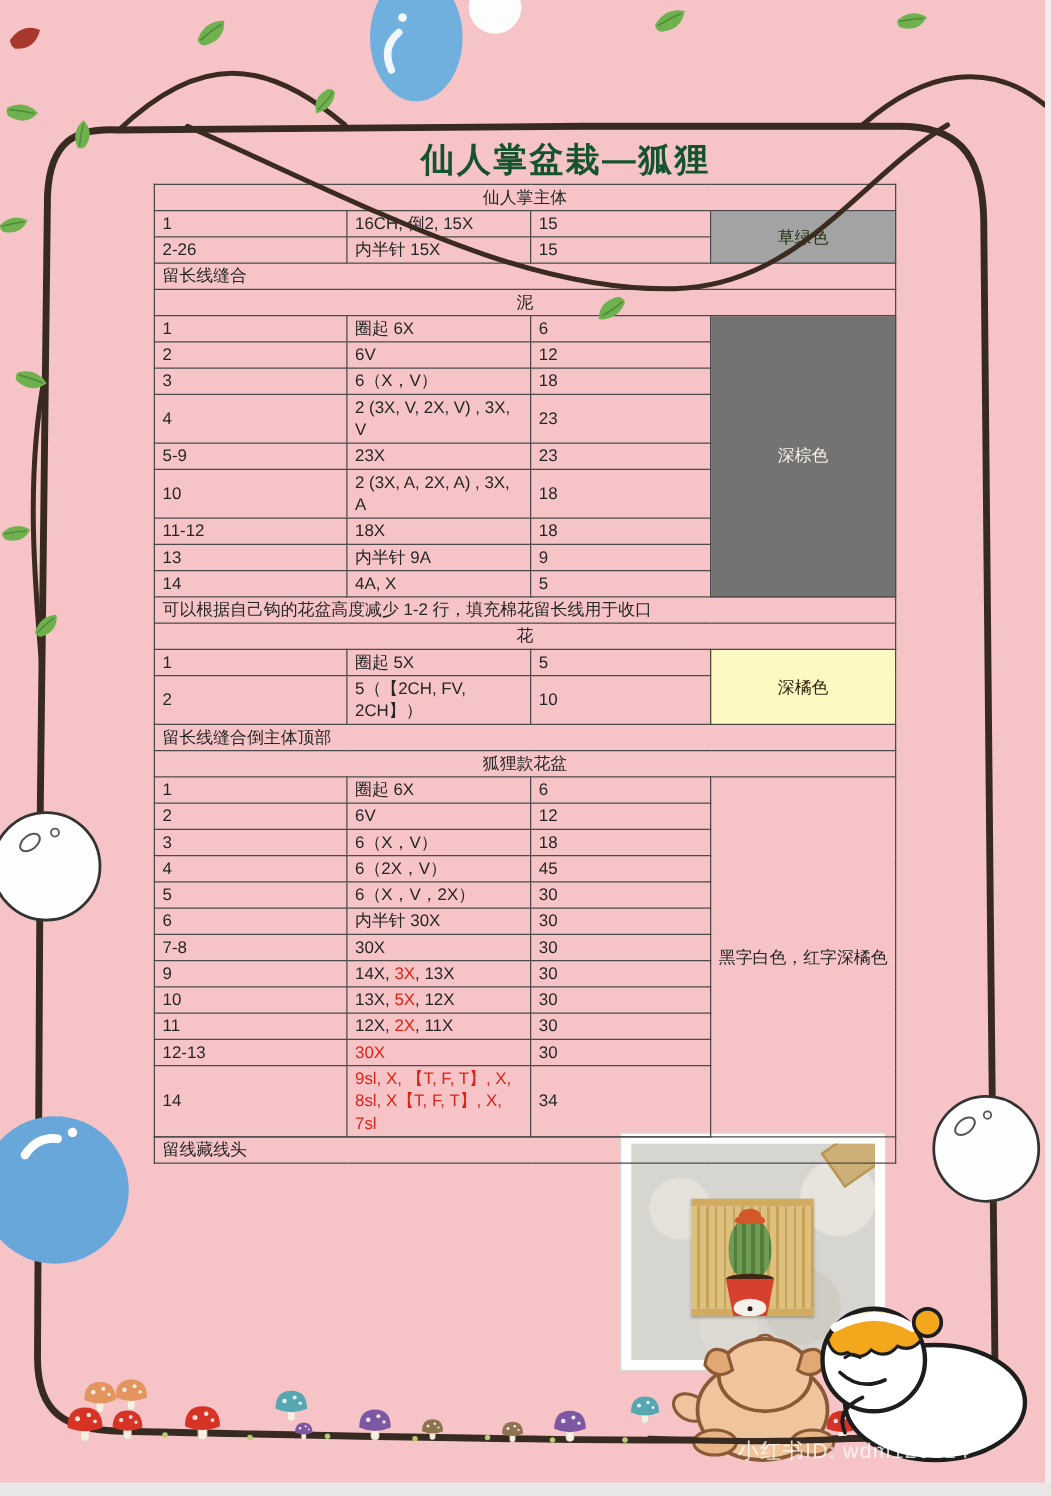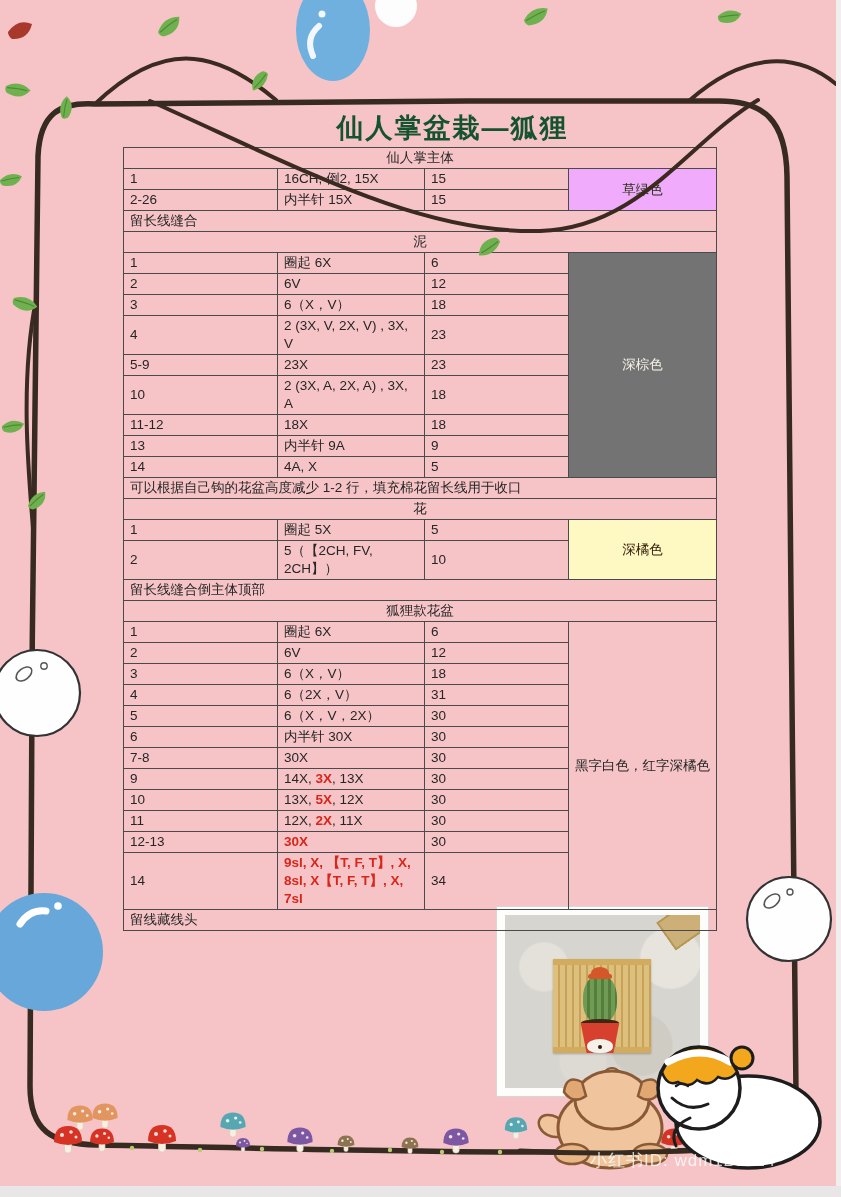--- a/index.html
+++ b/index.html
@@ -23,24 +23,24 @@
     position:absolute; left:123px; top:147px; width:593px;
     border-collapse:collapse; table-layout:fixed;
     font-size:13.5px; z-index:2;border-radius:26px;
   }
   table.pattern td {
     border:1px solid #4a4a4a; height:21px; line-height:18px;
     padding:1px 6px; vertical-align:middle; word-break:break-word;
   }
   td.sec { text-align:center; }
   td.swatch { text-align:center; }
-  td.swatch.green  { background:#f0abfc; color:#23320f; }
+  td.swatch.green  { background:#a3a3a3; color:#23320f; }
   td.swatch.brown  { background:#737373; color:#f7f2e7; }
   td.swatch.orange { background:#fef9c3; color:#33200d; }
-  .red { color:#d9261a;font-weight:bold; }
+  .red { color:#d9261a; }
 
   .photo {
     position:absolute; left:497px; top:907px; width:211px; height:189px;
     background:#fdfdfb; padding:8px; z-index:1;
     box-shadow:0 0 0 1px #d9d7d2;
   }
   .photo-inner {
     position:relative; width:100%; height:100%; overflow:hidden;
     background:
       radial-gradient(circle at 20% 30%, #e3e1da 0 12%, transparent 13%),
@@ -334,21 +334,21 @@
     <td>12</td>
   </tr>
   <tr>
     <td>3</td>
     <td>6（X，V）</td>
     <td>18</td>
   </tr>
   <tr>
     <td>4</td>
     <td>6（2X，V）</td>
-    <td>31</td>
+    <td>45</td>
   </tr>
   <tr>
     <td>5</td>
     <td>6（X，V，2X）</td>
     <td>30</td>
   </tr>
   <tr>
     <td>6</td>
     <td>内半针 30X</td>
     <td>30</td>

